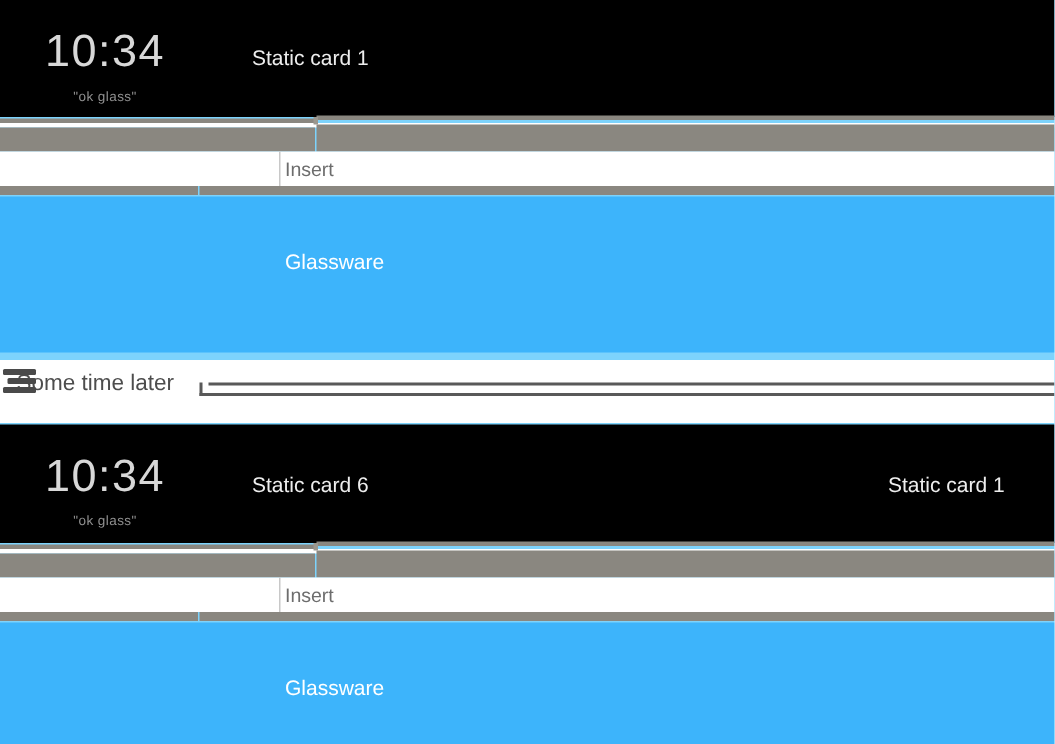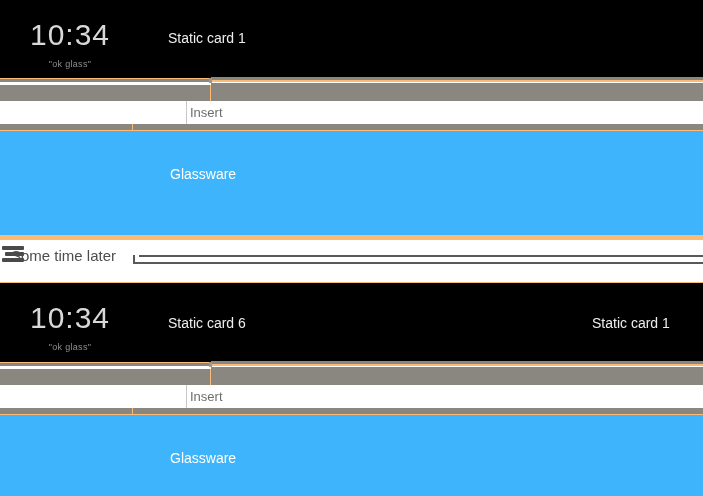--- a/index.html
+++ b/index.html
@@ -12,21 +12,21 @@
     width: 703px;
     height: 496px;
     overflow: hidden;
     position: relative;
   }
 
   .stage {
     position: relative;
     width: 703px;
     height: 496px;
-    background: #fdba74;
+    background: #7dd3fc;
     overflow: hidden;
   }
 
   
   .band {
     position: absolute;
     left: 0;
     width: 703px;
     box-sizing: border-box;
   }
@@ -65,20 +65,21 @@
     color: #ededed;
     white-space: nowrap;
   }
 
   
   .card-blue {
     background: #3db4fb;
   }
   .card-blue .card-caption {
     color: #ffffff;
+    margin-left: 20px;
   }
 
   
   .bar-gray {
     position: absolute;
     background: #8a8780;
     height: 14px;
   }
   .bar-gray-thin {
     position: absolute;

